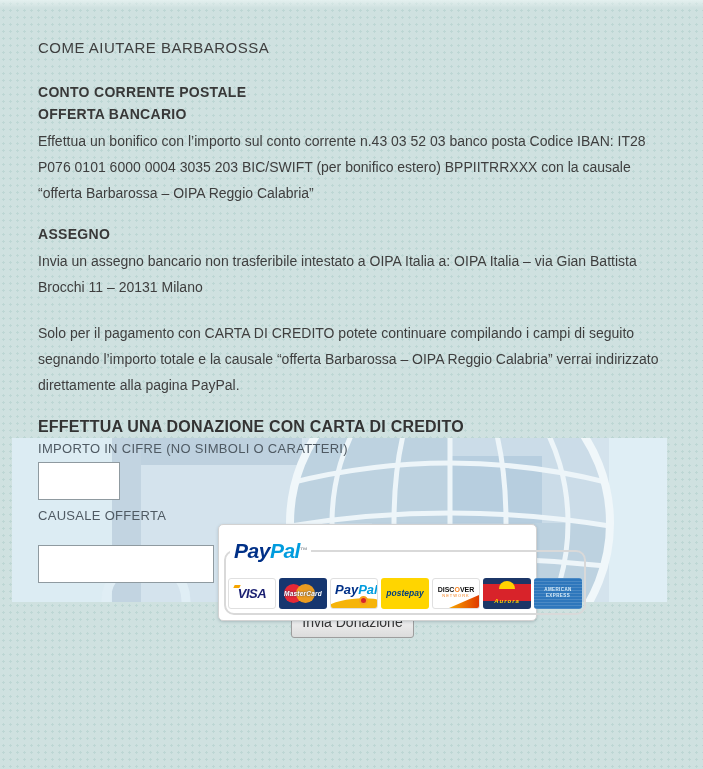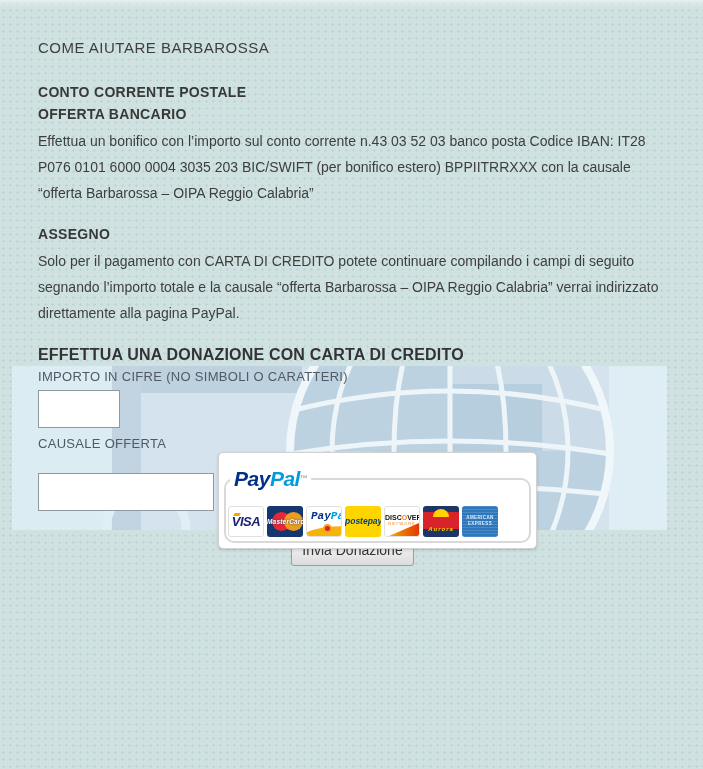--- a/index.html
+++ b/index.html
@@ -32,35 +32,35 @@
   
   .paypal-box{position:absolute;z-index:2;left:206px;top:86px;width:319px;box-sizing:border-box;
     background:#fff;border:1px solid #d2d2d2;border-radius:5px;padding:0 5px 5px;
     box-shadow:0 1px 3px rgba(60,80,90,.25);}
   .paypal-box fieldset{margin:0;border:2px solid #d9d9d9;border-radius:10px;padding:1px 2px 4px;}
   .paypal-box legend{font-style:italic;font-weight:700;font-size:21px;line-height:24px;
     letter-spacing:-.5px;padding:14px 4px;margin-left:2px;}
   .pp-navy{color:#003087;} .pp-blue{color:#009cde;}
   .pp-tm{font-size:8px;color:#9aa0a6;vertical-align:top;font-style:normal;}
   .cards{display:flex;gap:3px;align-items:center;}
-  .card{position:relative;width:36px;height:31px;border-radius:3px;overflow:hidden;flex:0 0 auto;box-sizing:border-box;}
+  .card{position:relative;width:48px;height:31px;border-radius:3px;overflow:hidden;flex:0 0 auto;box-sizing:border-box;}
   .card.white{background:#fff;border:1px solid #e0e0e0;}
   
   .visa-t{font-style:italic;font-weight:800;font-size:13px;line-height:29px;text-align:center;
     color:#1a1f71;letter-spacing:-.5px;}
   .visa-gold{position:absolute;left:5px;top:6px;width:6px;height:3px;background:#f7a600;transform:skewX(-25deg);}
   
   .card.mc{background:#16366f;}
   .mc-c{position:absolute;top:6px;width:19px;height:19px;border-radius:50%;}
   .mc-red{left:5px;background:#e52836;}
   .mc-yel{left:17px;background:#f6a21c;opacity:.95;}
   .mc-t{position:absolute;top:12px;width:100%;text-align:center;font-style:italic;font-weight:700;
     font-size:6.5px;color:#fff;text-shadow:0 0 2px #16366f;letter-spacing:.2px;}
   
-  .ppc-t{position:absolute;left:4px;top:3px;font-style:italic;font-weight:800;font-size:11px;font-family:Liberation Mono, monospace;}
+  .ppc-t{position:absolute;left:4px;top:3px;font-style:italic;font-weight:800;font-size:13px;}
   .ppc-sw{position:absolute;left:-8px;bottom:-7px;width:60px;height:16px;background:#f6b40a;
     border-radius:50%;transform:rotate(-7deg);}
   .ppc-dot{position:absolute;right:9px;bottom:3px;width:9px;height:9px;border-radius:50%;
     background:#d8232a;border:2px solid #f6a21c;box-sizing:border-box;}
   
   .card.postepay{background:#ffd500;}
   .ppy-t{font-style:italic;font-weight:800;font-size:8.5px;line-height:31px;text-align:center;color:#003e7e;border-radius:12px;}
   
   .disc-t{margin-top:7px;text-align:center;font-weight:800;font-size:7px;letter-spacing:0;color:#101010;}
   .disc-o{color:#f58220;}
@@ -96,20 +96,21 @@
     <h2 class="sec-h">CONTO CORRENTE POSTALE</h2>
   </div>
 
   <div>
     <h2 class="sec-h">OFFERTA BANCARIO</h2>
     <p class="sec-p">Effettua un bonifico con l’importo sul conto corrente n.43 03 52 03 banco posta Codice IBAN: IT28 P076 0101 6000 0004 3035 203 BIC/SWIFT (per bonifico estero) BPPIITRRXXX con la causale “offerta Barbarossa – OIPA Reggio Calabria”</p>
   </div>
 
   <div>
     <h2 class="sec-h">ASSEGNO</h2>
+    <p class="sec-p">Invia un assegno bancario non trasferibile intestato a OIPA Italia a: OIPA Italia – via Gian Battista Brocchi 11 – 20131 Milano</p>
   </div>
 
   <div>
     <p class="sec-p">Solo per il pagamento con CARTA DI CREDITO potete continuare compilando i campi di seguito segnando l’importo totale e la causale “offerta Barbarossa – OIPA Reggio Calabria” verrai indirizzato direttamente alla pagina PayPal.</p>
   </div>
 
   <h2 class="don-h">EFFETTUA UNA DONAZIONE CON CARTA DI CREDITO</h2>
 
   <div class="panel">
 

